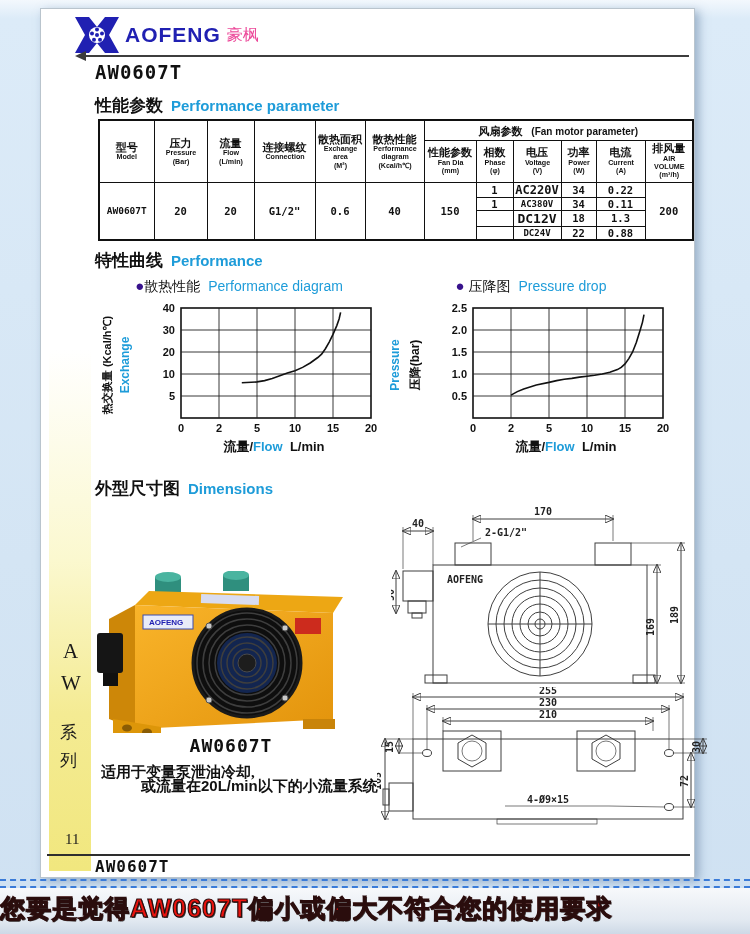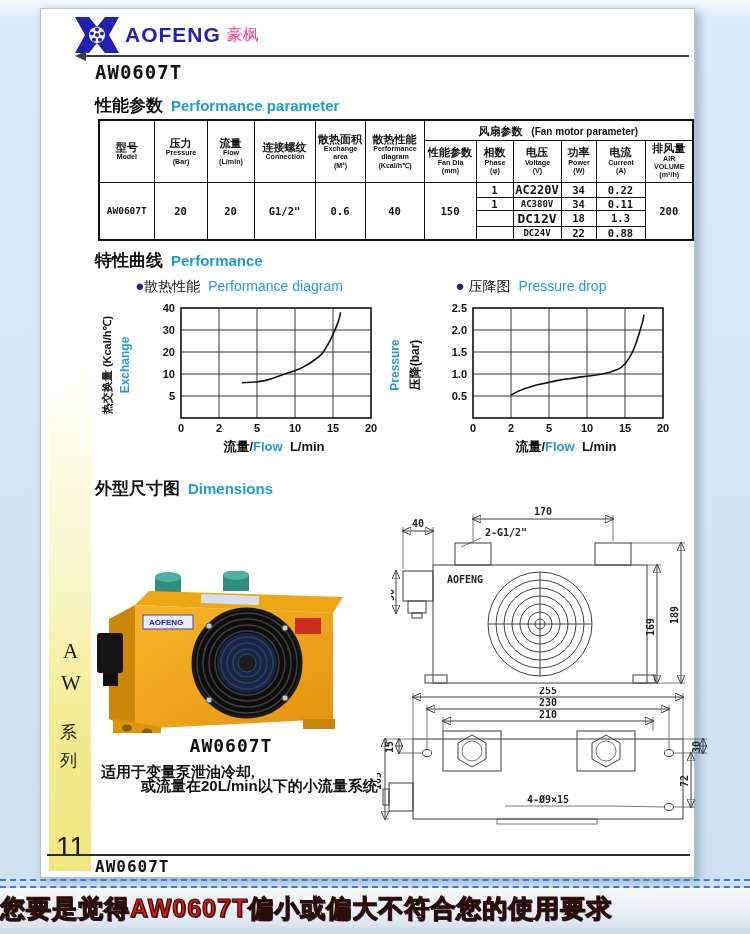--- a/index.html
+++ b/index.html
@@ -80,21 +80,21 @@
 <body>
 
 <div class="stage">
   <div class="page">
 
     <div class="strip"></div>
     <div class="strip-letter" style="left:22px; top:630px; font-size:21px;">A</div>
     <div class="strip-letter" style="left:20px; top:662px; font-size:21px;">W</div>
     <div class="strip-letter" style="left:19px; top:712px; font-size:17px;">系</div>
     <div class="strip-letter" style="left:19px; top:740px; font-size:17px;">列</div>
-    <div class="strip-letter" style="left:15px; top:822px; font-size:28px; font-family:Liberation Sans, sans-serif;">11</div>
+    <div class="strip-letter" style="left:24px; top:822px; font-size:15px; font-family:Liberation Serif, serif;">11</div>
 
     <div class="logo-wrap">
       <svg width="44" height="36" viewBox="0 0 44 36">
         <polygon points="0,0 14,0 22,10 14,18 22,26 14,36 0,36 10,18" fill="#2020b2"></polygon>
         <polygon points="44,0 30,0 22,10 30,18 22,26 30,36 44,36 34,18" fill="#2020b2"></polygon>
         <circle cx="22" cy="18" r="8" fill="#ffffff"></circle>
         <circle cx="22" cy="18" r="2" fill="#2020b2"></circle>
         <circle cx="22" cy="12.5" r="2" fill="#2020b2"></circle>
         <circle cx="27" cy="16.5" r="2" fill="#2020b2"></circle>
         <circle cx="25" cy="22.8" r="2" fill="#2020b2"></circle>

